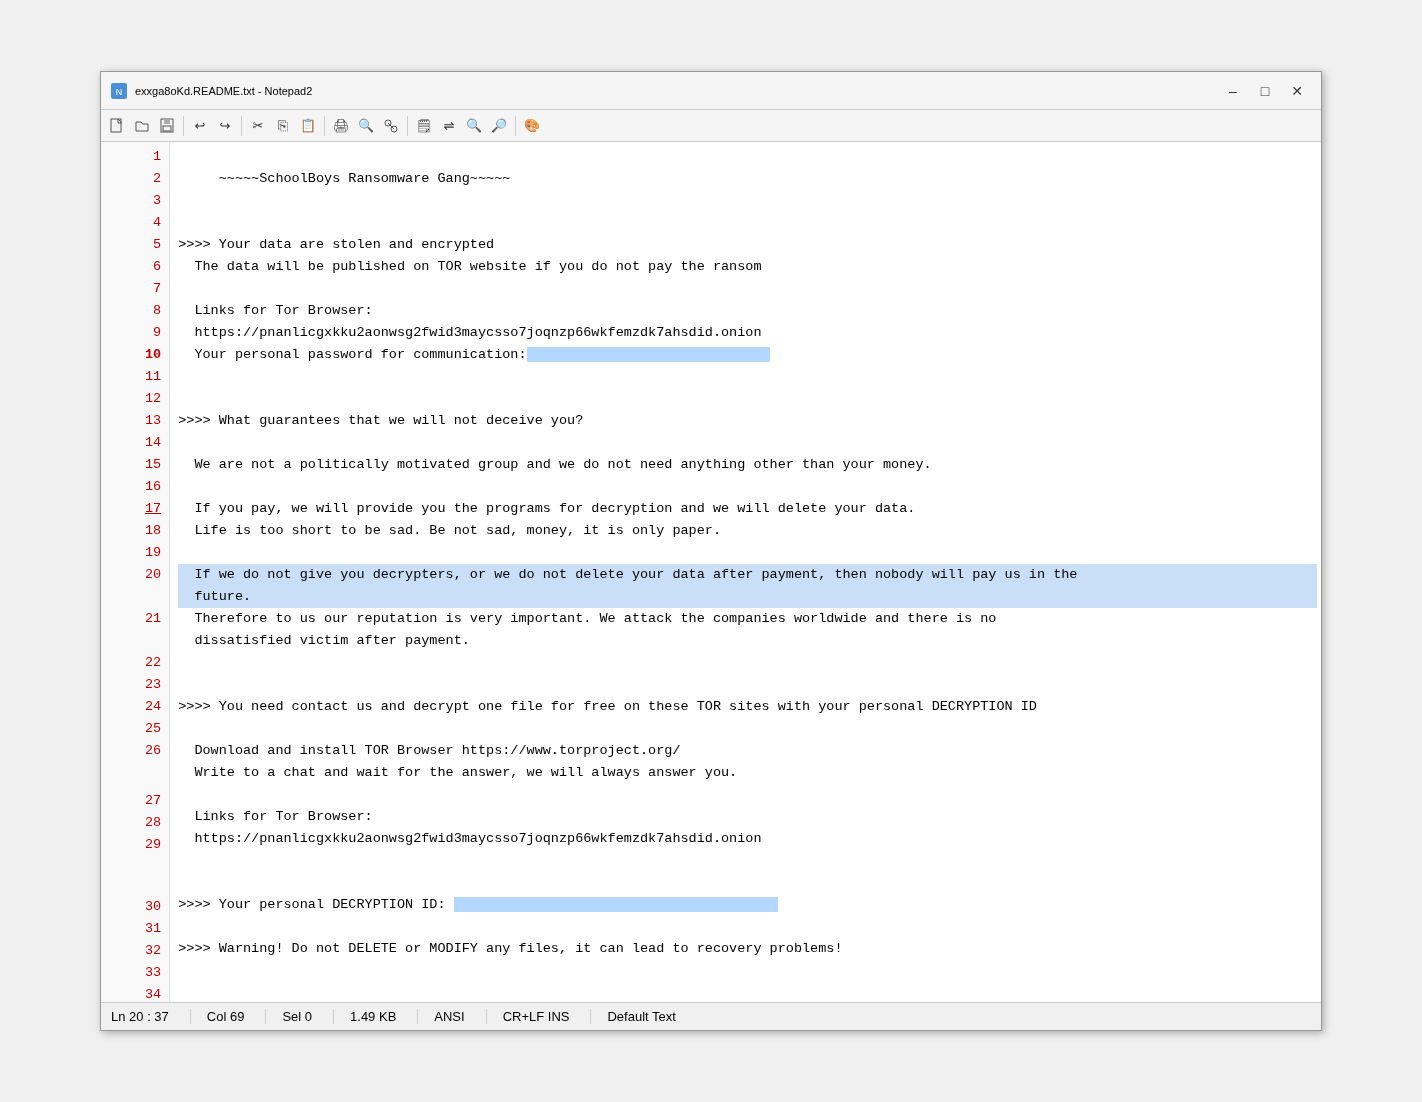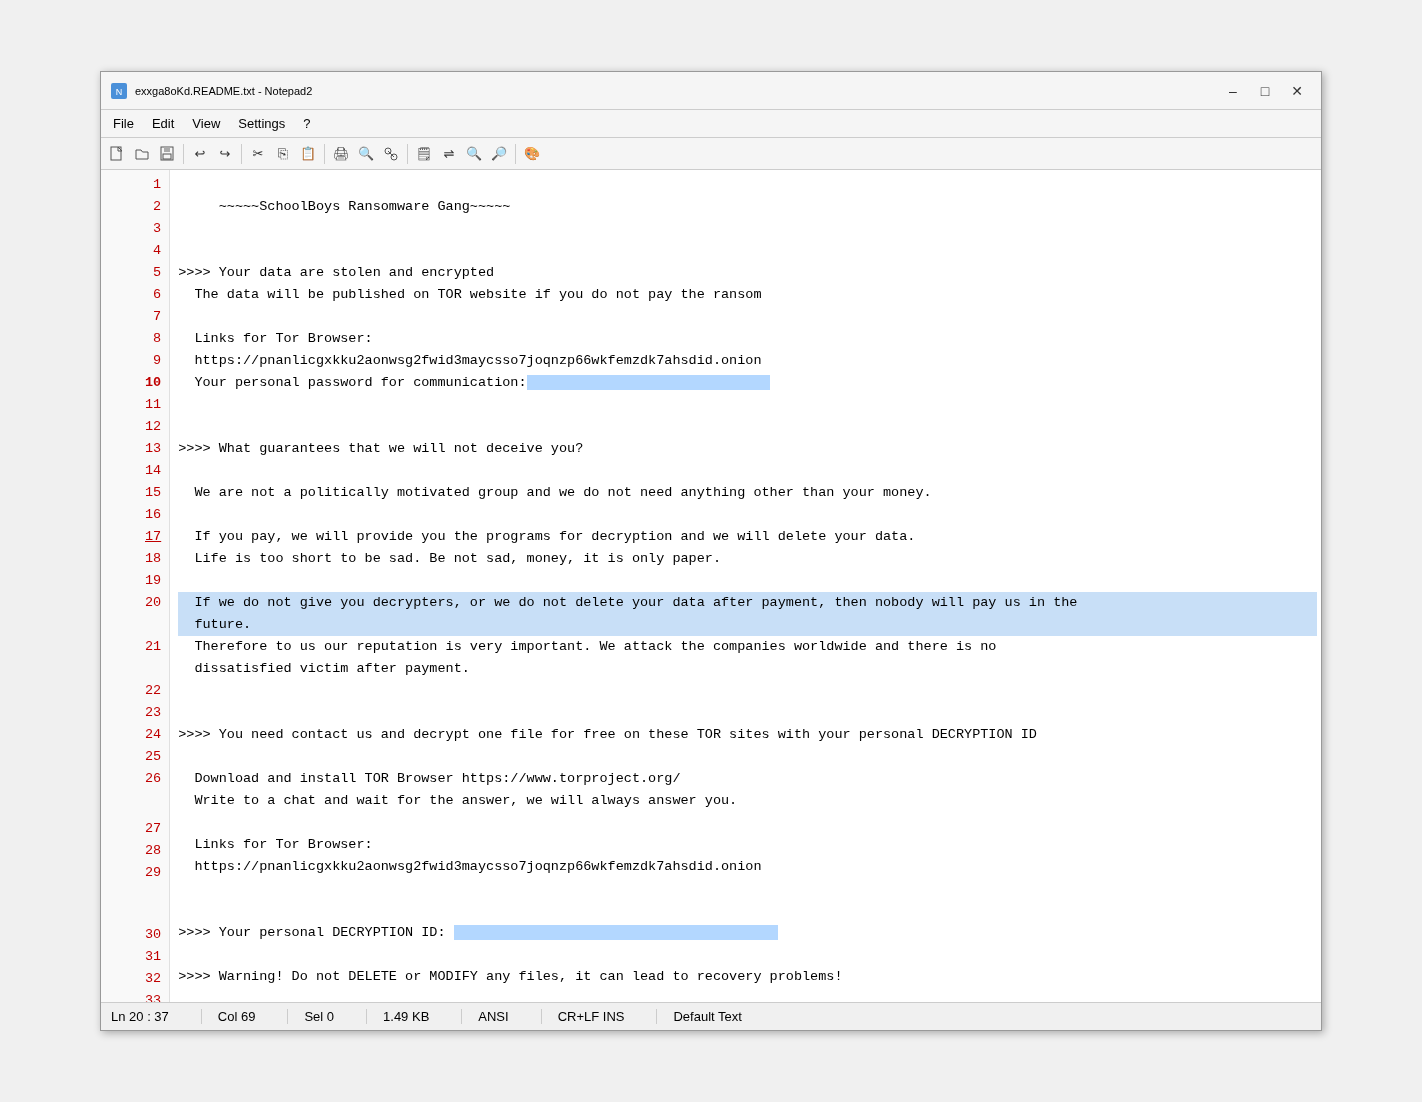--- a/index.html
+++ b/index.html
@@ -144,21 +144,21 @@
       border-top: 1px solid #ccc;
       display: flex;
       align-items: center;
       padding: 3px 10px;
       height: 28px;
       font-size: 13px;
       color: #000;
       gap: 0;
     }
     .status-seg {
-      padding: 0 32px 0 0;
+      padding: 0 21px 0 0;
       border-right: 1px solid #ccc;
       margin-right: 16px;
     }
     .status-seg:last-child { border-right: none; margin-right: 0; }
   </style>
 </head>
 <body>
 
 <div class="window">
 
@@ -172,27 +172,20 @@
       </div>
       <span class="title-text">exxga8oKd.README.txt - Notepad2</span>
     </div>
     <div class="title-bar-controls">
       <button class="title-btn">–</button>
       <button class="title-btn">□</button>
       <button class="title-btn close">✕</button>
     </div>
   </div>
 
-  <div class="menu-bar">
-    <span class="menu-item">File</span>
-    <span class="menu-item">Edit</span>
-    <span class="menu-item">View</span>
-    <span class="menu-item">Settings</span>
-    <span class="menu-item">?</span>
-  </div>
 
   <div class="toolbar">
     <button class="toolbar-btn" title="New">
       <svg width="16" height="16" viewBox="0 0 16 16">
           <rect x="2" y="1" width="10" height="13" fill="none" stroke="#555" stroke-width="1"></rect>
           <polyline points="9,1 9,5 13,5" fill="none" stroke="#555" stroke-width="1"></polyline>
           <line x1="9" y1="1" x2="13" y2="5" stroke="#555" stroke-width="1"></line>
         </svg>
     </button>
     <button class="toolbar-btn" title="Open">

